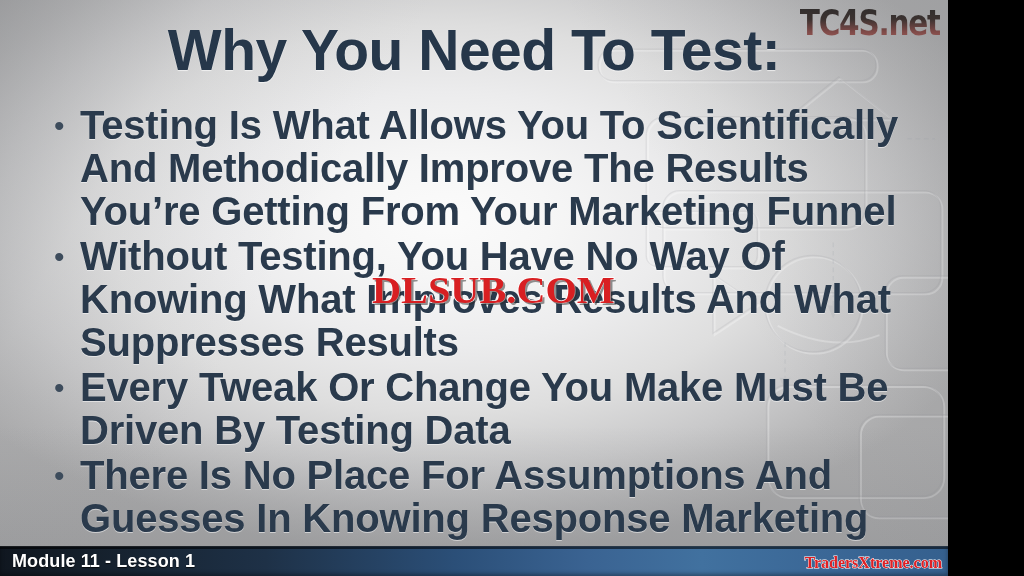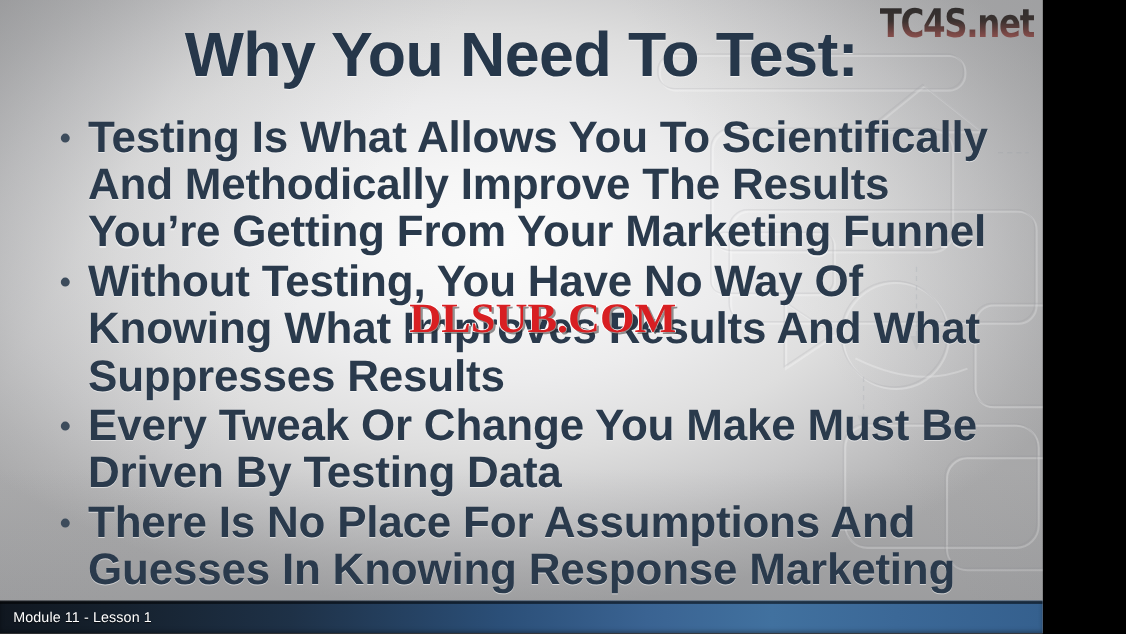--- a/index.html
+++ b/index.html
@@ -117,22 +117,22 @@
     left: 0; right: 0; top: 0;
     height: 3px;
     background: rgba(0,0,0,0.55);
   }
   #module-label {
     position: absolute;
     left: 12px;
     top: 50%;
     transform: translateY(-50%);
     color: #ffffff;
-    font-size: 13px;
-    font-weight: normal;
+    font-size: 18px;
+    font-weight: bold;
     letter-spacing: 0.1px;
     text-shadow: 0 1px 1px rgba(0,0,0,0.7);
     white-space: nowrap;
   }
   #brand-label {
     position: absolute;
     right: 6px;
     top: 50%;
     transform: translateY(-50%);
     color: #ffffff;
@@ -261,14 +261,15 @@
   </div>
 
   <div id="wm-center">DLSUB.COM</div>
 
   <div id="wm-topright">TC4S.net</div>
 
   <div id="bottom-bar">
     <div id="module-label">Module 11 - Lesson 1</div>
   </div>
 
+  <div id="wm-bottomright">TradersXtreme.com</div>
 
 </div>
 
 </body></html>

